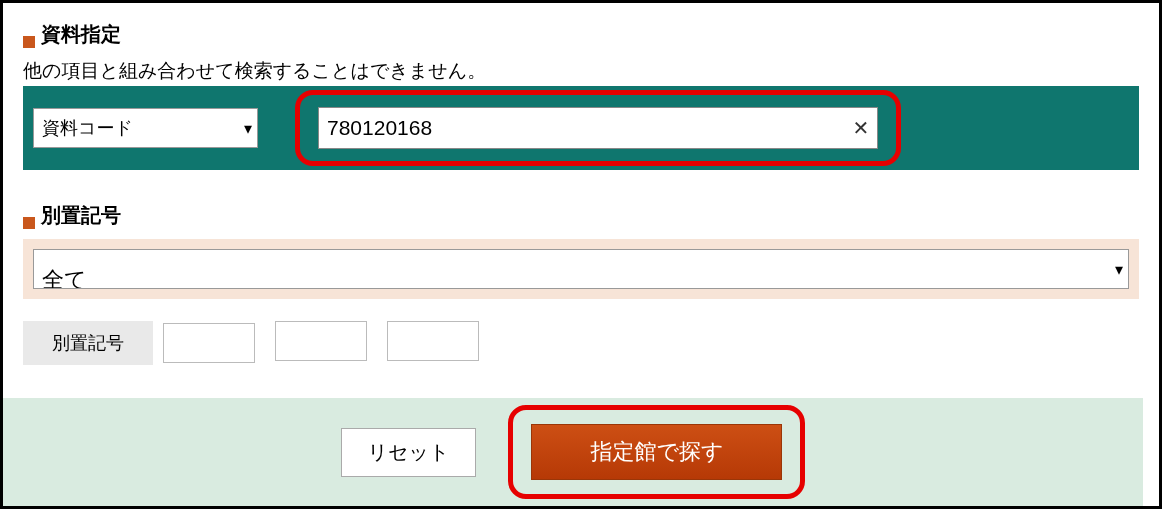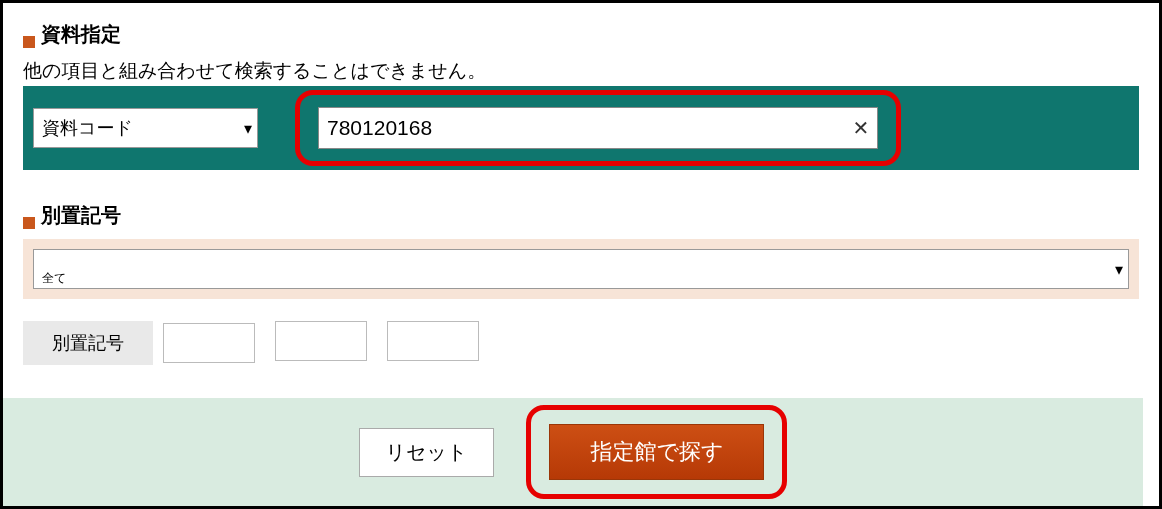--- a/index.html
+++ b/index.html
@@ -12,29 +12,29 @@
     .material-row { background: #0f766e; padding: 16px 10px; display: flex; gap: 28px; align-items: center; margin-bottom: 32px; }
     .select-wrap { position: relative; width: 225px; height: 40px; }
     .select-wrap select { width: 100%; height: 100%; border: 1px solid #999; background: #fff; font-size: 18px; padding: 0 28px 0 8px; appearance: none; }
     .select-arrow { position: absolute; right: 6px; top: 50%; transform: translateY(-50%); pointer-events: none; font-size: 16px; }
     .input-highlight { border: 5px solid #e60000; border-radius: 18px; padding: 12px 18px; margin: -12px 9px; }
     .text-input-wrap { position: relative; width: 560px; height: 42px; background: #fff; border: 1px solid #888; display: flex; align-items: center; }
     .text-input { flex: 1; border: none; outline: none; font-size: 21px; padding: 0 8px; height: 100%; }
     .clear-x { width: 32px; text-align: center; font-size: 20px; cursor: pointer; color: #333; }
     .lang-row { background: #f7e4d7; padding: 10px; margin-bottom: 22px; }
     .lang-select { position: relative; width: 100%; height: 40px; }
-    .lang-select select { width: 100%; height: 100%; border: 1px solid #999; background: #fff; font-size: 12px; padding: 17px 28px 0 8px; appearance: none; }
+    .lang-select select { width: 100%; height: 100%; border: 1px solid #999; background: #fff; font-size: 22px; padding: 17px 28px 0 8px; appearance: none; }
     .call-row { display: flex; gap: 20px; align-items: flex-start; }
     .call-group { display: flex; align-items: center; gap: 10px; }
     .call-label { background: #e9e9e9; padding: 10px 14px; font-size: 18px; min-width: 130px; text-align: center; }
     .call-input { border: 1px solid #bbb; width: 92px; height: 40px; padding: 0 6px; font-size: 16px; }
     .button-bar { position: absolute; bottom: 0; left: 0; right: 16px; background: #d9ebe0; height: 108px; display: flex; align-items: center; justify-content: center; gap: 32px; }
     .reset-btn { background: #fff; border: 1px solid #aaa; font-size: 20px; padding: 10px 26px; cursor: pointer; }
     .search-highlight { border: 5px solid #e60000; border-radius: 18px; padding: 14px 18px; }
-    .search-btn { background: #c1410a; background: linear-gradient(#cd4f14, #b63906); border: 1px solid #9a3608; color: #fff; font-size: 22px; padding: 12px 40px; cursor: pointer; }
+    .search-btn { background: #c1410a; background: linear-gradient(#cd4f14, #b63906); border: 1px solid #9a3608; color: #fff; font-size: 22px; padding: 12px 58px; cursor: pointer; }
   </style>
 </head>
 <body>
 
 <div class="frame">
   <div class="content">
     <div class="section-heading">
       <span class="orange-square"></span>
       <span>資料指定</span>
     </div>

